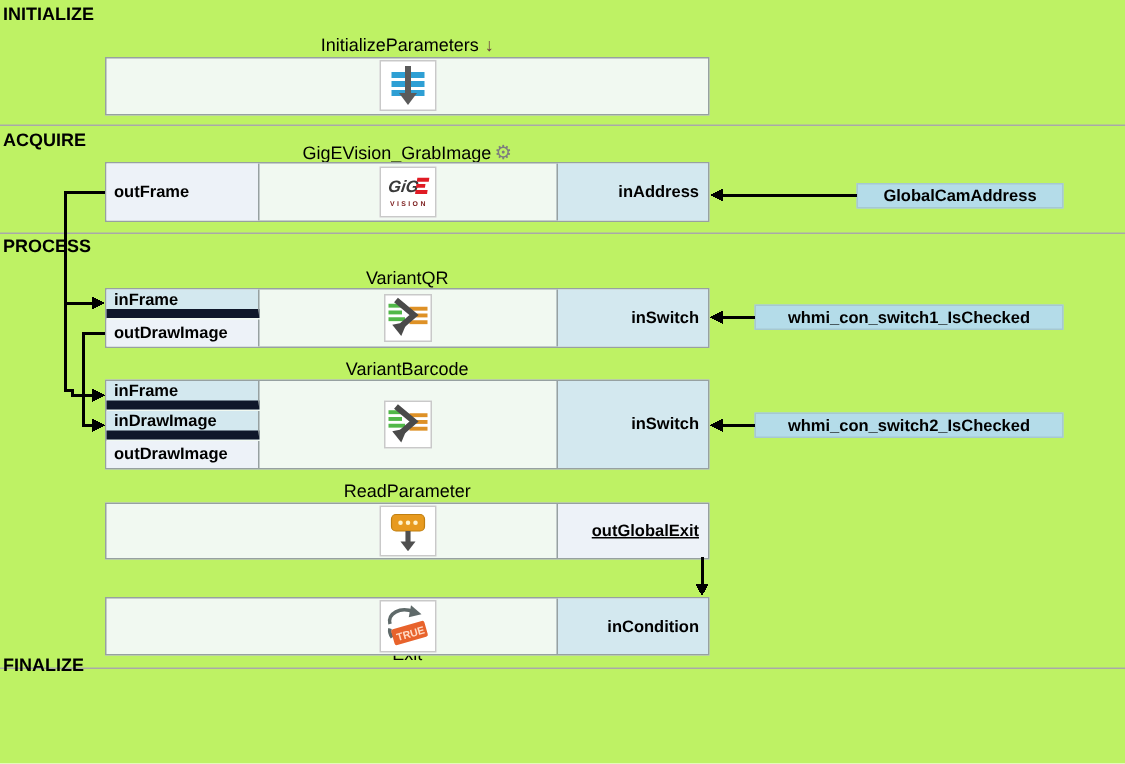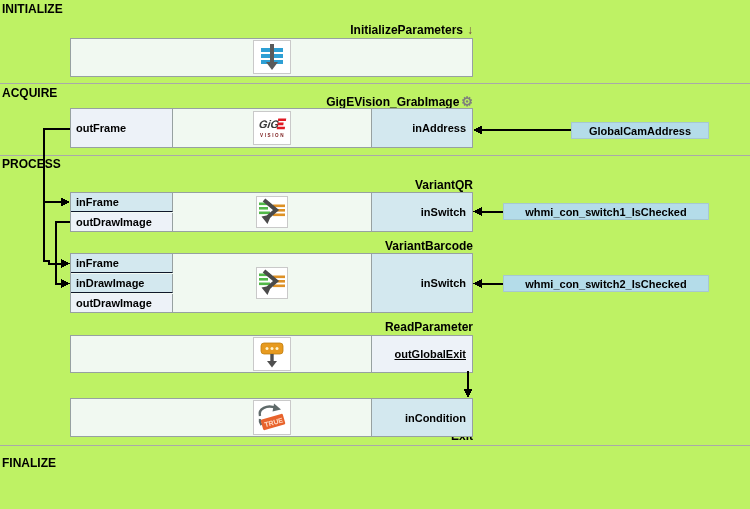--- a/index.html
+++ b/index.html
@@ -1,50 +1,50 @@
 <!DOCTYPE html>
 <html><head>
 <meta charset="utf-8">
 <style>
   html,body{margin:0;padding:0;background:#fff;}
   .canvas{position:relative;width:750px;height:509px;background:#bef264;overflow:hidden;
           font-family:"Liberation Sans",sans-serif;}
   .sec-label{position:absolute;left:2px;font-weight:bold;font-size:12px;color:#000;white-space:nowrap;z-index:2;}
   .divider{position:absolute;left:0;width:750px;height:1px;background:#a9a9a9;z-index:1;}
   .block{position:absolute;left:70px;width:401px;border:1px solid #97a1a1;background:#f1f9f1;z-index:2;}
-  .btitle{position:absolute;left:70px;width:403px;text-align:right;font-weight:bold;font-size:12px;
+  .btitle{position:absolute;left:70px;width:403px;text-align:center;font-weight:normal;font-size:12px;
           color:#000;white-space:nowrap;z-index:2;}
   .btitle .suffix-arrow{color:#6e4444;margin-left:4px;font-size:12px;}
   .btitle .suffix-gear{color:#7e7e7e;margin-left:2px;font-size:13px;}
   .port{position:absolute;box-sizing:border-box;font-weight:bold;font-size:11px;color:#000;
         display:flex;align-items:center;white-space:nowrap;}
   .port.in{background:#d3e8ef;}
   .port.out{background:#edf2f8;}
   .pleft{left:0;width:102px;border-right:1px solid #97a1a1;padding-left:5px;}
   .pright{right:0;width:101px;border-left:1px solid #97a1a1;justify-content:flex-end;padding-right:6px;}
-  .rowline{border-bottom:1px solid #0f172a;}
+  .rowline{border-bottom:6px solid #0f172a;}
   .iconbox{position:absolute;background:#fff;border:1px solid #c9c9c9;display:flex;
            align-items:center;justify-content:center;z-index:3;}
   .gbox{position:absolute;background:#b4dce9;border:1px solid #a6c8d1;box-sizing:border-box;
         font-weight:bold;font-size:11px;color:#000;display:flex;align-items:center;justify-content:center;
         white-space:nowrap;z-index:2;}
   svg.wires{position:absolute;left:0;top:0;z-index:5;pointer-events:none;}
 </style>
 </head>
 <body>
 
 <div class="canvas">
 
   <div class="sec-label" style="top:2px;">INITIALIZE</div>
   <div class="divider" style="top:83px;"></div>
   <div class="sec-label" style="top:86px;">ACQUIRE</div>
   <div class="divider" style="top:155px;"></div>
   <div class="sec-label" style="top:157px;">PROCESS</div>
   <div class="divider" style="top:445px;"></div>
-  <div class="sec-label" style="top:456px;text-align:right;">FINALIZE</div>
+  <div class="sec-label" style="top:436px;text-align:right;">FINALIZE</div>
 
   <div class="btitle" style="top:23px;">
     <span>InitializeParameters</span><span class="suffix-arrow">↓</span>
   </div>
   <div class="block" style="top:38px;height:37px;">
     <div class="iconbox" style="left:182px;top:1px;width:36px;height:32px;">
       <svg width="30" height="28" viewBox="0 0 30 28">
         <rect x="4" y="5" width="22" height="4" fill="#2e9fd4"></rect>
         <rect x="4" y="11" width="22" height="4" fill="#2e9fd4"></rect>
         <rect x="4" y="17" width="22" height="4" fill="#2e9fd4"></rect>

